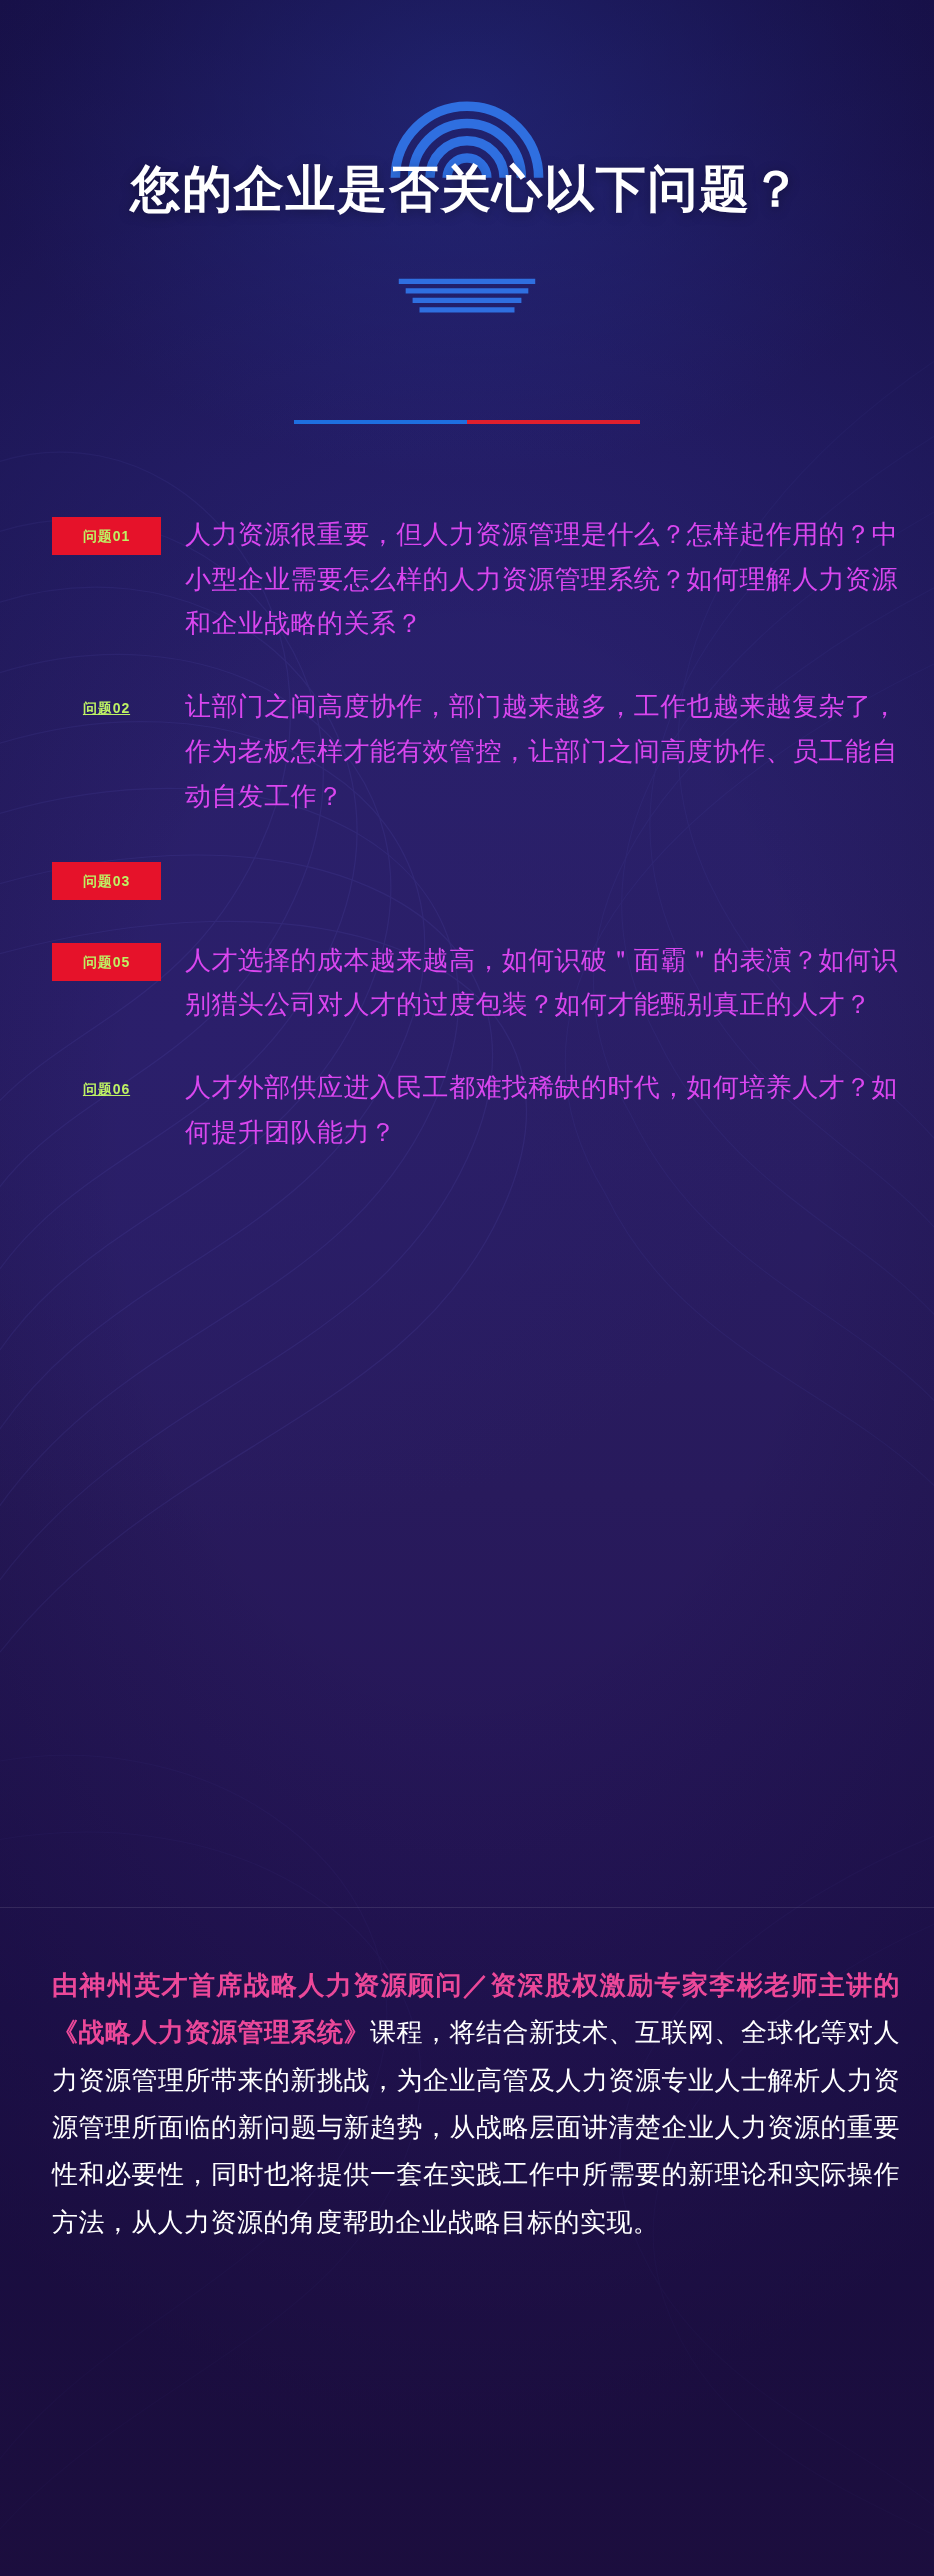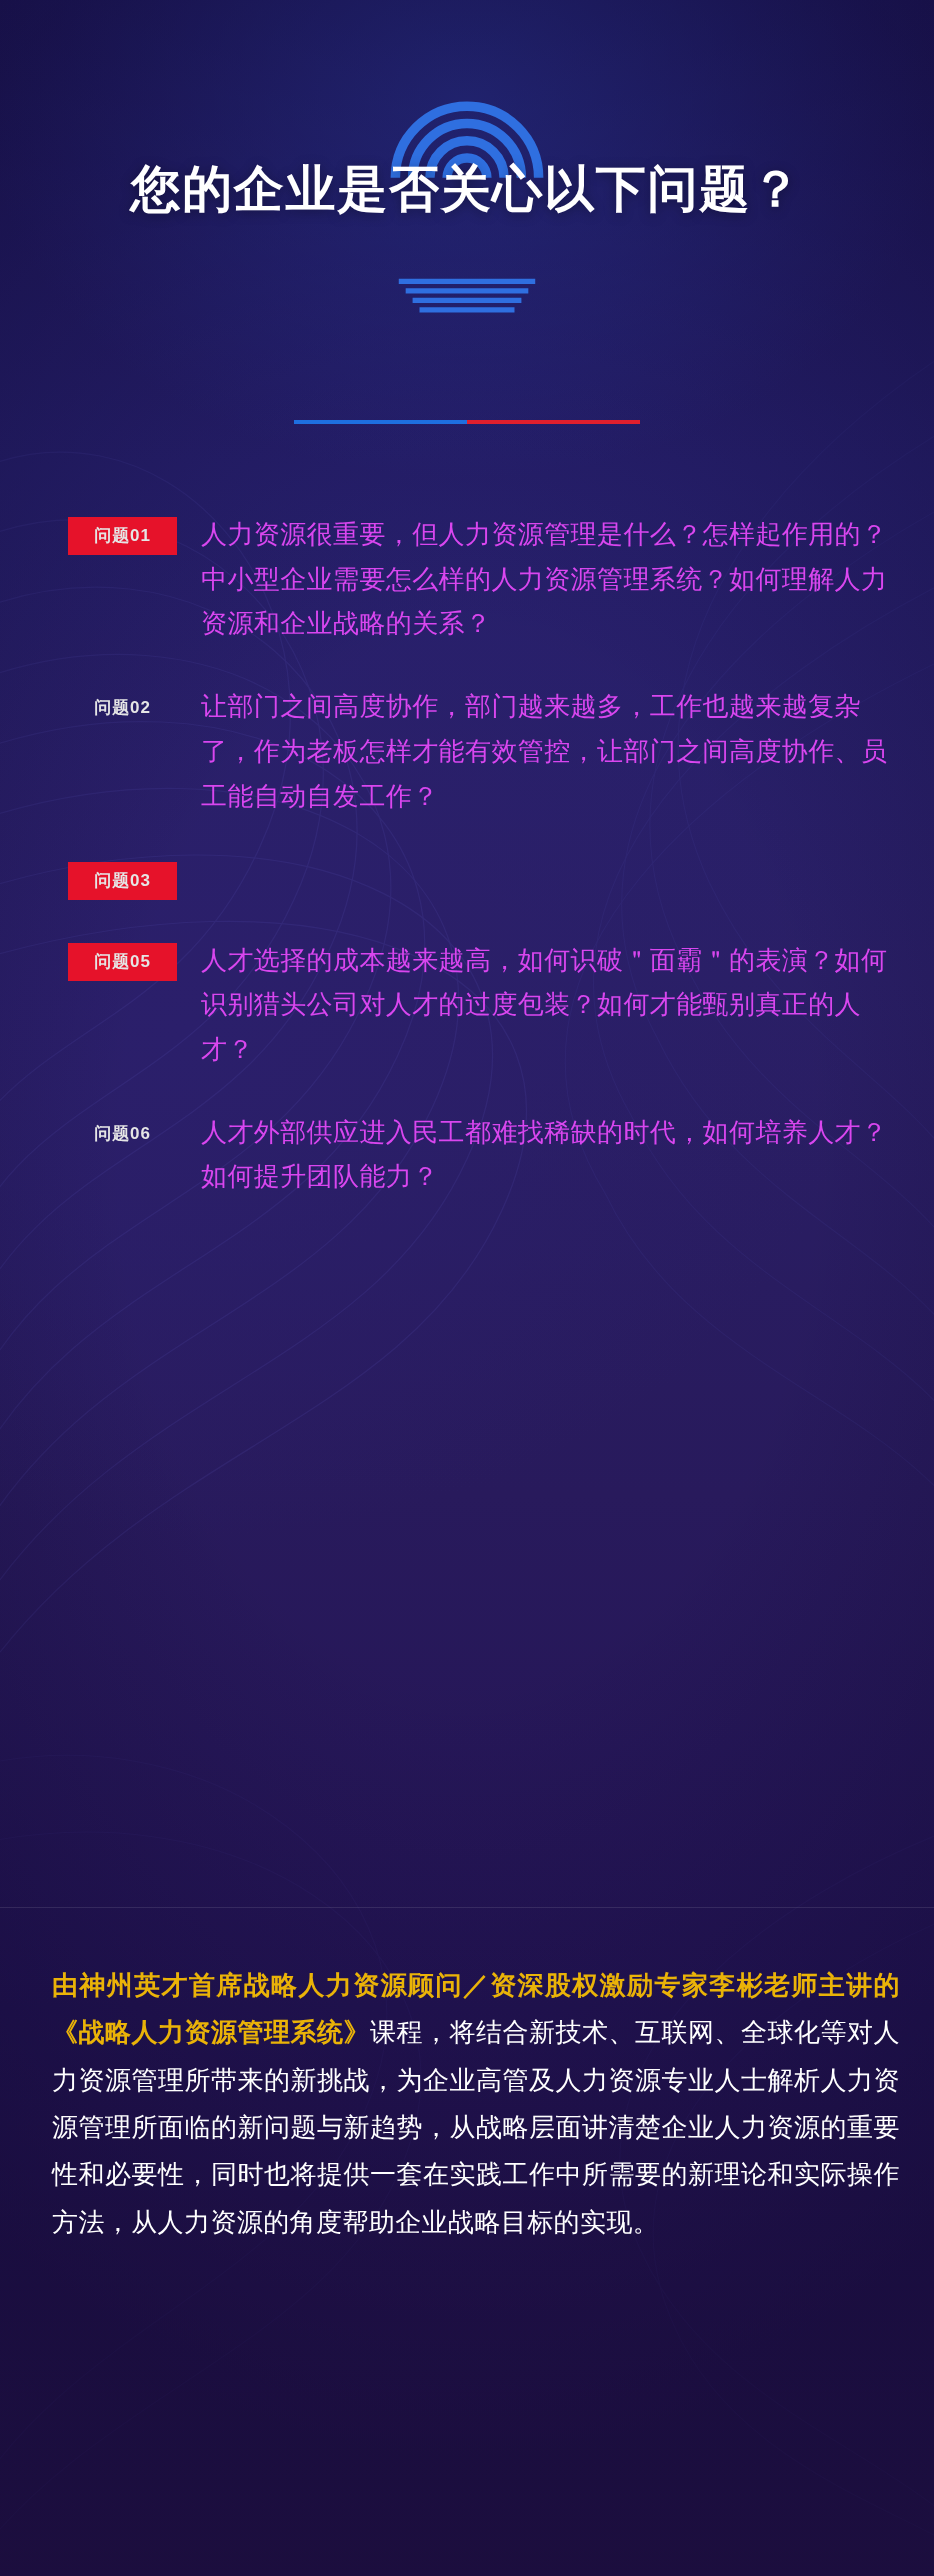--- a/index.html
+++ b/index.html
@@ -98,29 +98,28 @@
     display: flex;
     align-items: flex-start;
     margin-bottom: 38px;
   }
   .qtag {
     flex: 0 0 auto;
     width: 109px;
     height: 38px;
     line-height: 38px;
     text-align: center;
-    color: #e5e5e5;
-    font-size: 17px;
+    color: #bef264;
+    font-size: 14px;
     font-weight: bold;
     letter-spacing: 0.9px;
     margin-top: 5.2px;
-    margin-left: 16px;
   }
   .qtag.red { background: #e6122a; }
-  .qtag.plain { background: transparent; }
+  .qtag.plain { background: transparent; text-decoration: underline; }
   .qtext {
     flex: 1 1 auto;
     margin-left: 24px;
     color: #d946ef;
     font-size: 26px;
     line-height: 1.72;
     letter-spacing: 0.4px;
   }
 
   
@@ -136,21 +135,21 @@
     position: absolute;
     top: 1962px;
     left: 52px;
     width: 848px;
     color: #ffffff;
     font-size: 26px;
     line-height: 1.82;
     letter-spacing: 0.4px;
     text-align: justify;
   }
-  .footer .hl { color: #eab308; font-weight: bold; }
+  .footer .hl { color: #ec4899; font-weight: bold; }
 </style>
 </head>
 <body>
 
 <div class="bg"></div>
 
 <svg class="bg-wave" width="934" height="2576" viewBox="0 0 1080 2978" preserveAspectRatio="none">
   <g fill="none" stroke="#5a54b8" stroke-width="1.4" opacity="0.30">
     <path d="M-60 560 C 180 420, 430 700, 300 980 C 190 1220, -20 1180, -80 1420"></path>
     <path d="M-60 640 C 200 500, 470 760, 340 1040 C 230 1280, 10 1250, -60 1490"></path>

